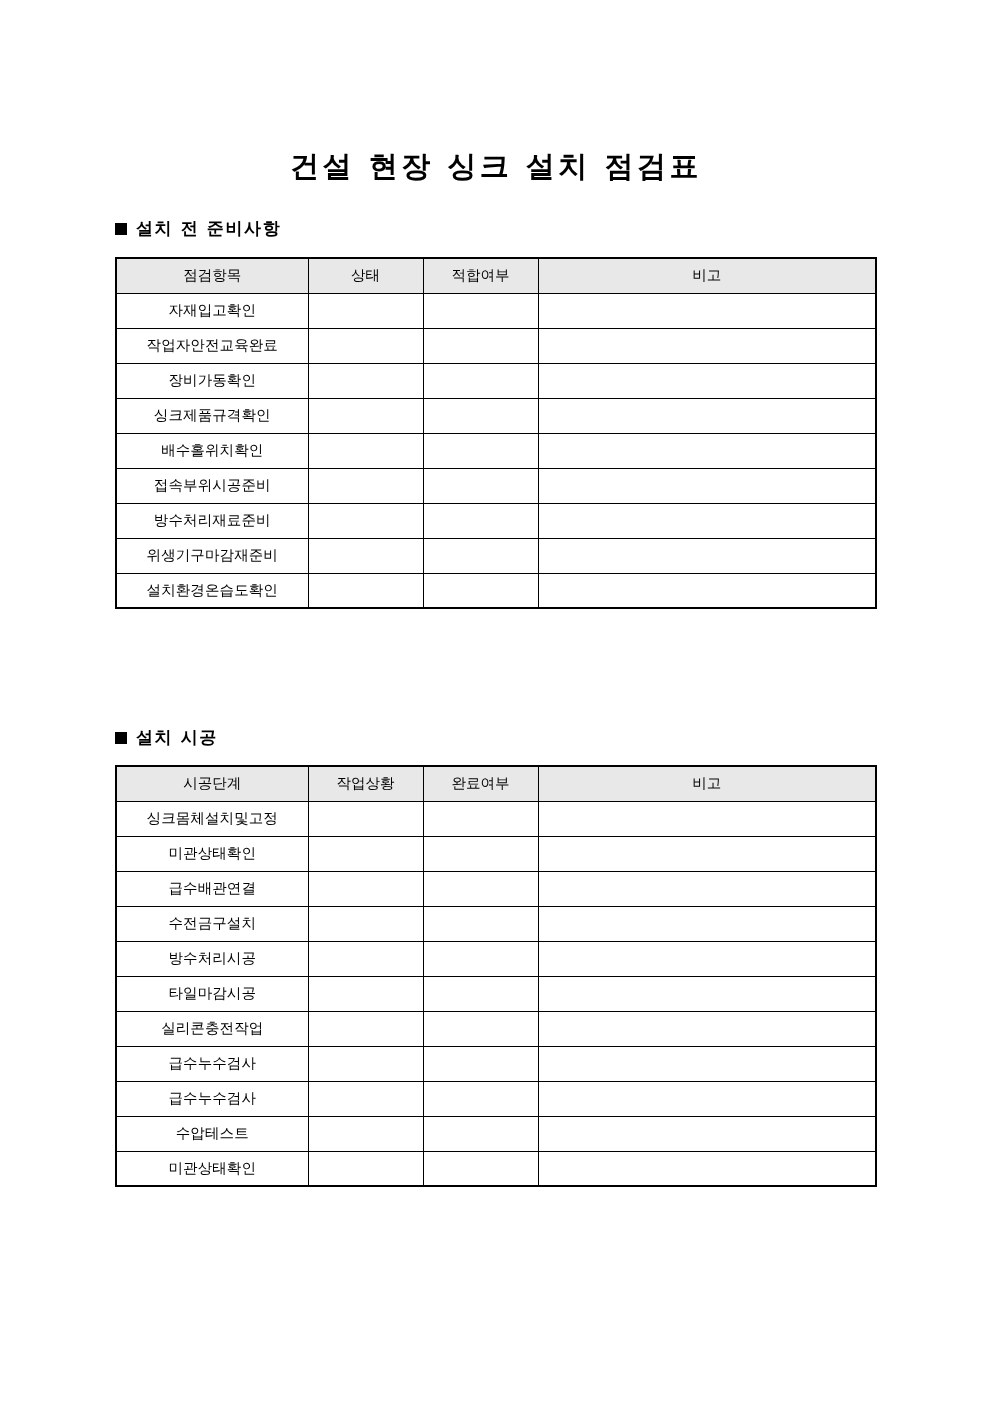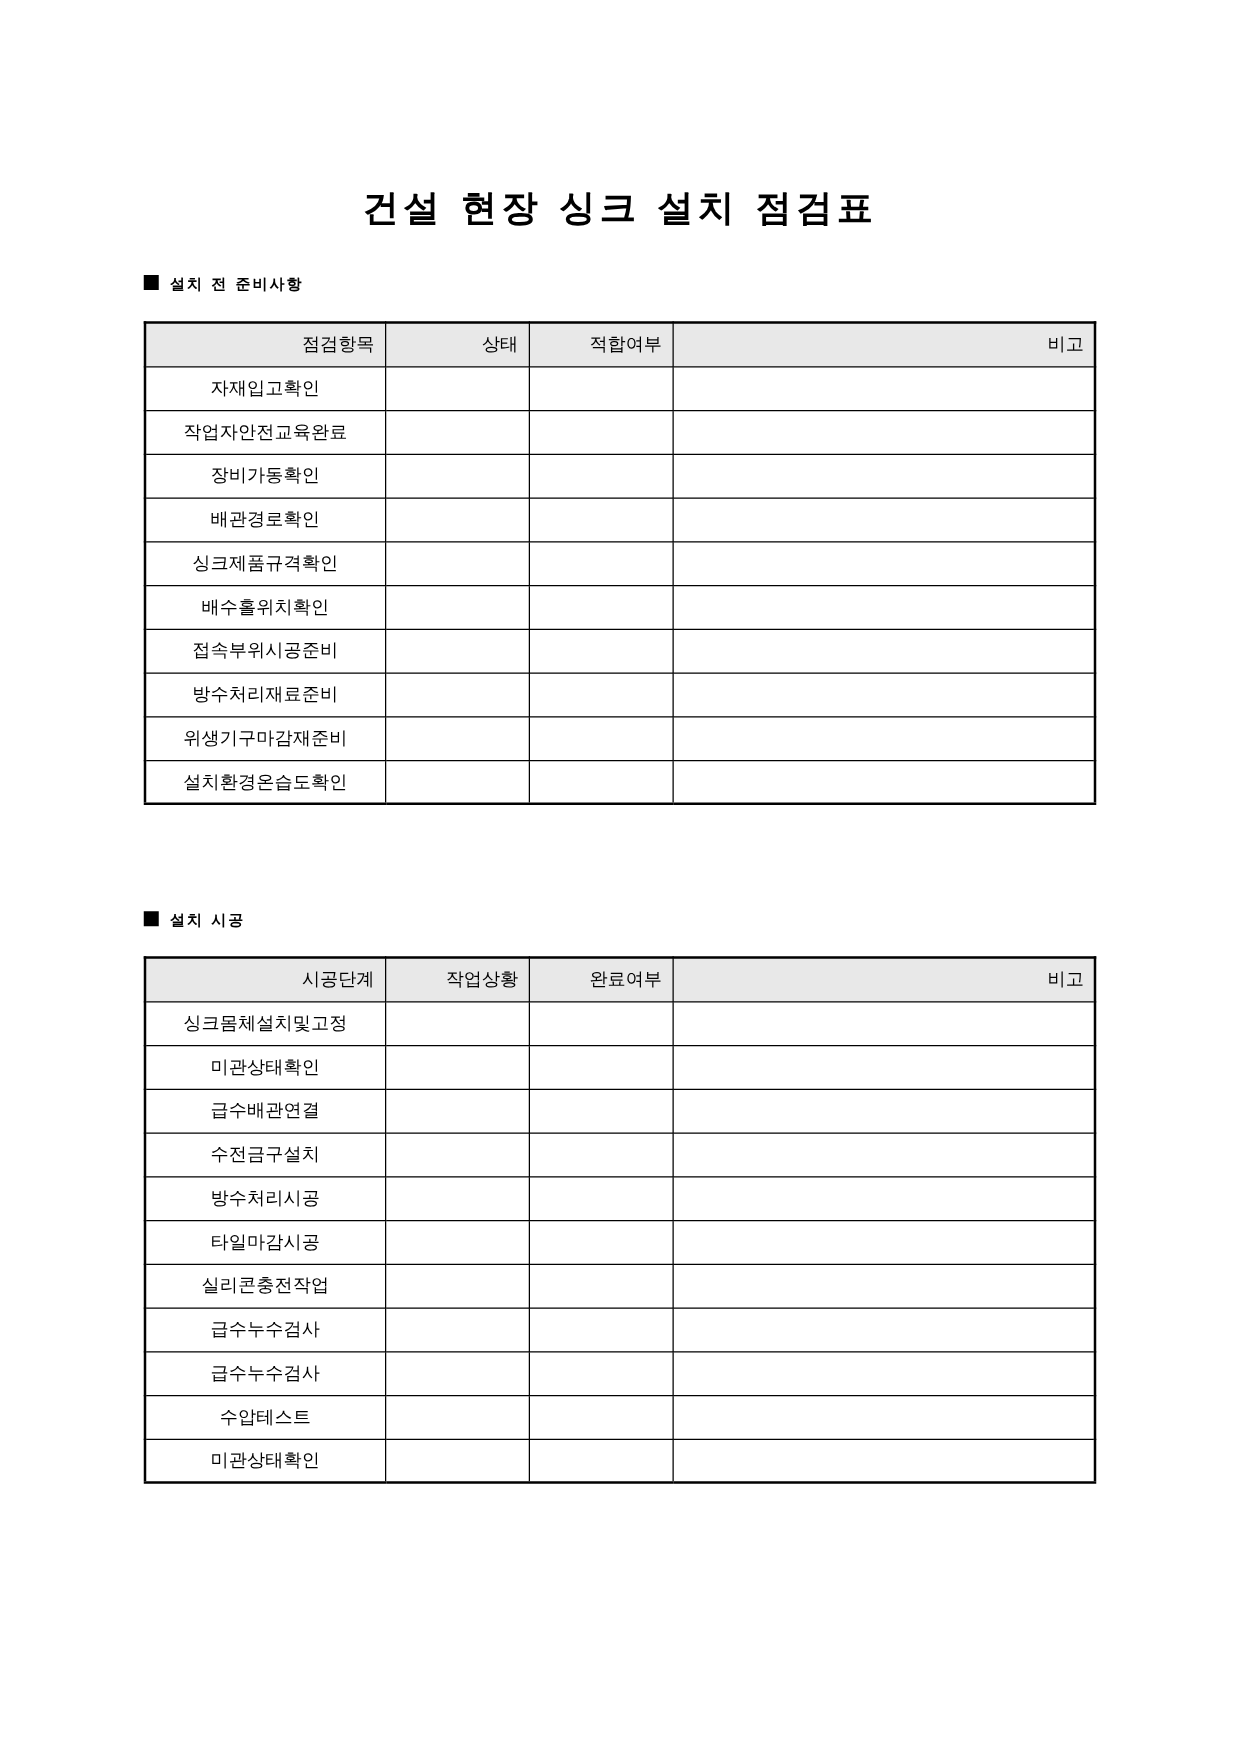--- a/index.html
+++ b/index.html
@@ -35,21 +35,21 @@
     font-weight: bold;
     letter-spacing: 3.5px;
     line-height: 1.2;
     white-space: nowrap;
   }
 
   
   .section-heading {
     position: absolute;
     left: 115px;
-    font-size: 12px;
+    font-size: 17px;
     font-weight: bold;
     letter-spacing: 1.6px;
     line-height: 1;
     white-space: nowrap;
   }
   .section-heading .bullet {
     display: inline-block;
     width: 12px;
     height: 12px;
     background: #000000;
@@ -80,21 +80,21 @@
   table.checklist td {
     border: 1px solid #000000;
     height: 35px;
     box-sizing: border-box;
     padding: 0 8px;
     font-weight: normal;
     vertical-align: middle;
   }
   table.checklist thead th {
     background: #e8e8e8;
-    text-align: right;
+    text-align: center;
   }
   table.checklist tbody td.item-cell {
     text-align: center;
     letter-spacing: 0.1px;
     white-space: nowrap;
   }
   table.checklist tbody td.blank-cell {
     text-align: center;
   }
   
@@ -144,26 +144,20 @@
           <td class="blank-cell"></td>
           <td class="blank-cell"></td>
         </tr>
         <tr>
           <td class="item-cell">장비가동확인</td>
           <td class="blank-cell"></td>
           <td class="blank-cell"></td>
           <td class="blank-cell"></td>
         </tr>
         <tr>
-          <td class="item-cell">배관경로확인</td>
-          <td class="blank-cell"></td>
-          <td class="blank-cell"></td>
-          <td class="blank-cell"></td>
-        </tr>
-        <tr>
           <td class="item-cell">싱크제품규격확인</td>
           <td class="blank-cell"></td>
           <td class="blank-cell"></td>
           <td class="blank-cell"></td>
         </tr>
         <tr>
           <td class="item-cell">배수홀위치확인</td>
           <td class="blank-cell"></td>
           <td class="blank-cell"></td>
           <td class="blank-cell"></td>

